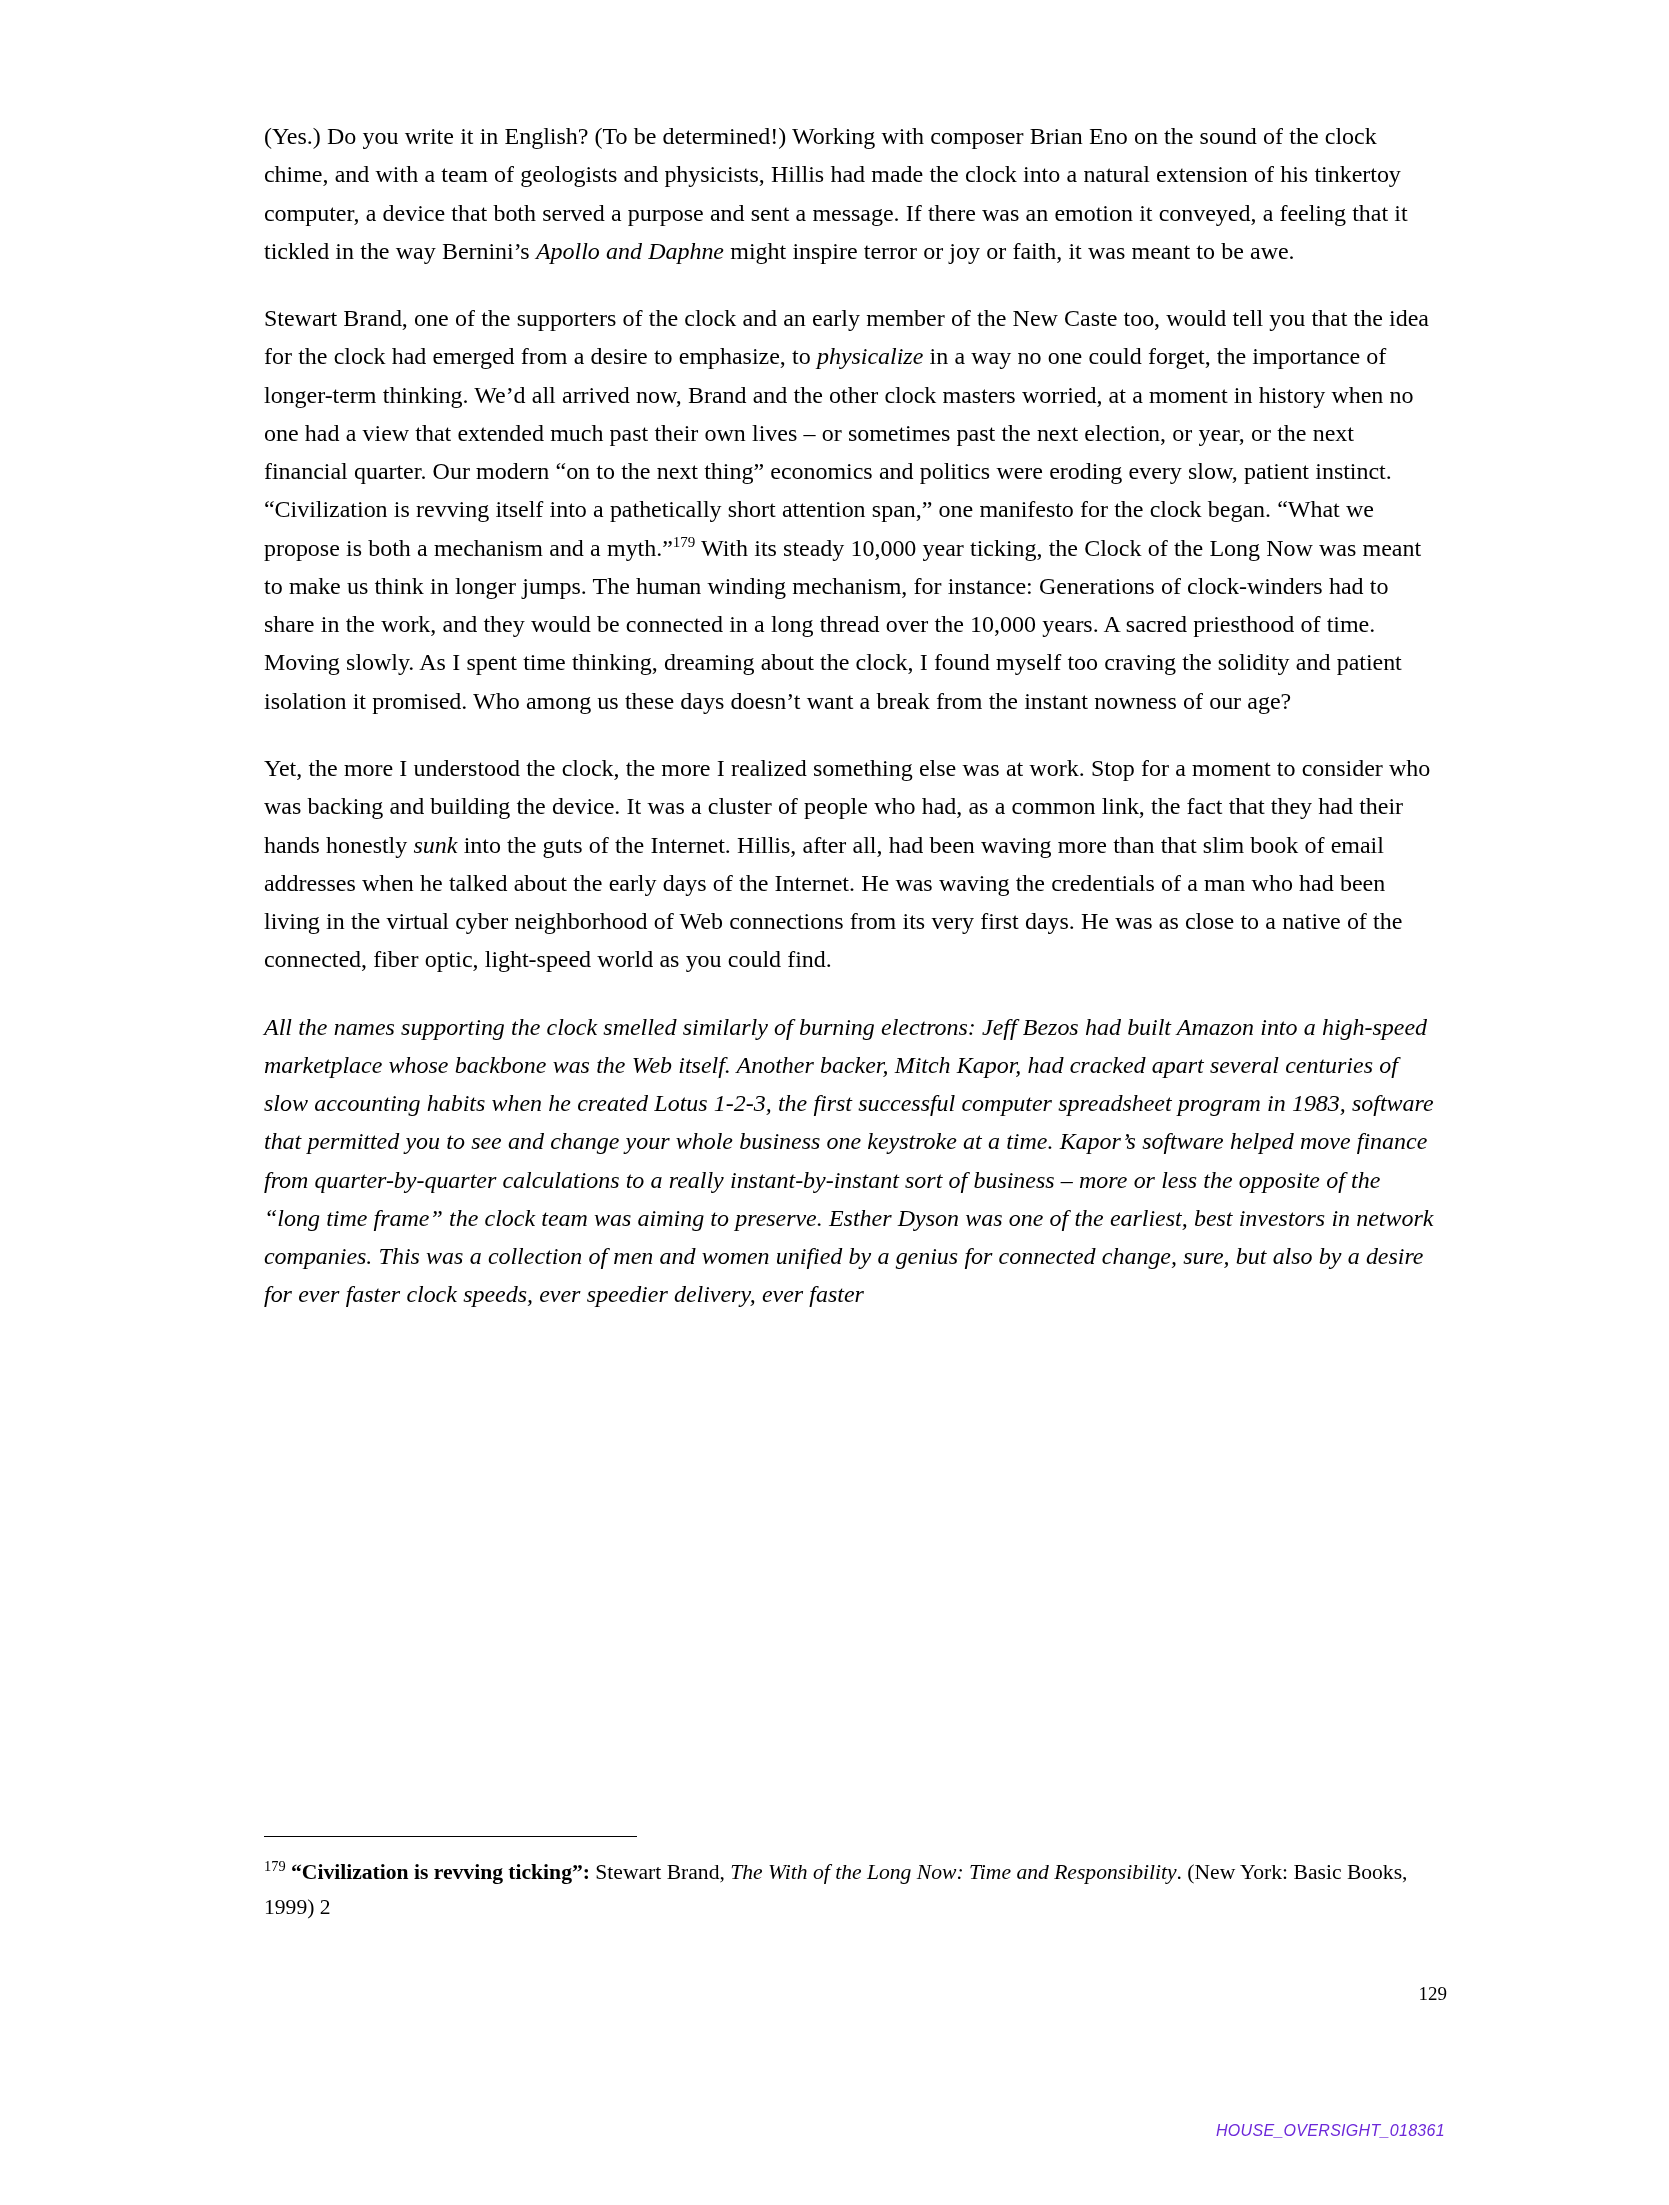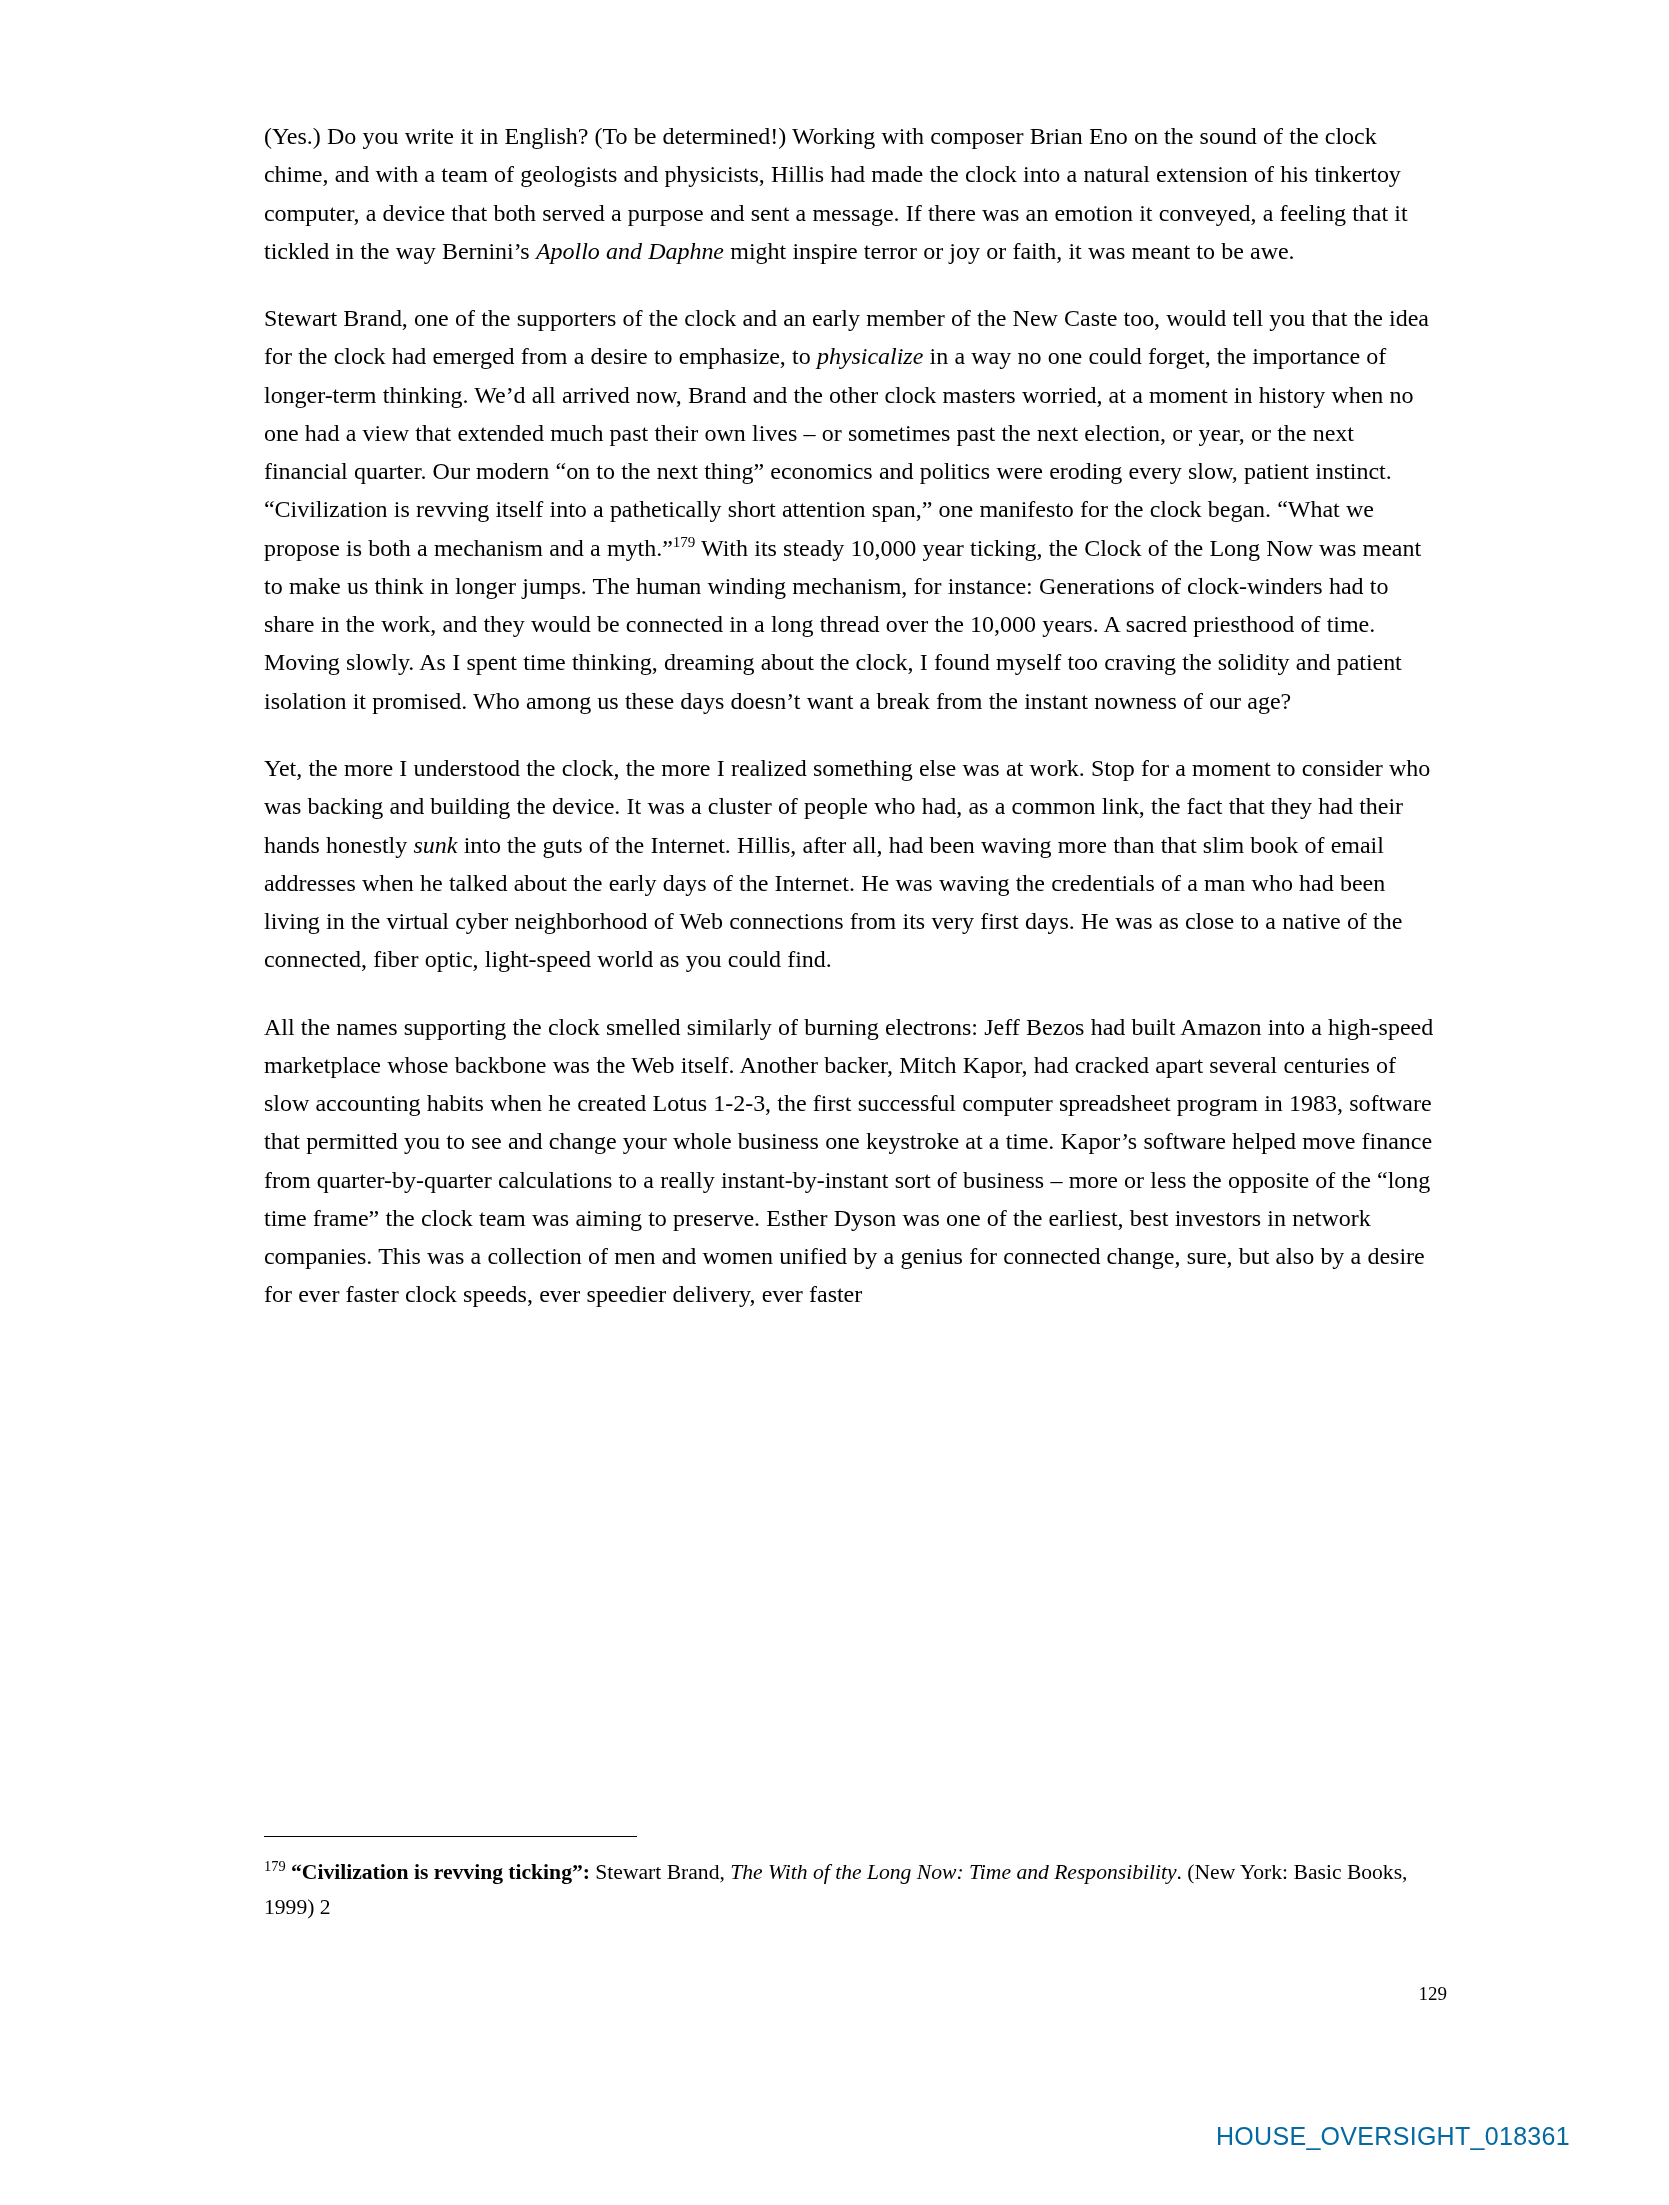--- a/index.html
+++ b/index.html
@@ -30,21 +30,21 @@
     width: 1178px;
   }
   .para {
     font-size: 24px;
     line-height: 1.595;
     text-align: left;
     margin: 0 0 29px 0;
     letter-spacing: -0.03px;
     word-spacing: 0.3px;
   }
-  .para:last-of-type { margin-bottom: 0; }
+  .para:last-of-type { margin-bottom: 0; font-style: italic; }
   .para i, .para em { font-style: italic; }
   sup.fn {
     font-size: 15px;
     vertical-align: super;
     line-height: 0;
   }
   .footnote-area {
     position: absolute;
     left: 244px;
     top: 1836px;
@@ -74,23 +74,24 @@
     top: 1983px;
     width: 72px;
     text-align: right;
     font-size: 19px;
   }
   .stamp {
     position: absolute;
     left: 1196px;
     top: 2122px;
     font-family: "Liberation Sans", sans-serif;
-    font-size: 25px;
+    font-size: 16px;
     letter-spacing: 0.3px;
-    color: #0369a1;
+    color: #6d28d9;
+    font-style: italic;
   }
 </style>
 </head>
 <body>
 
 <div class="page">
 
   <div class="content">
     <p class="para" id="p1">(Yes.) Do you write it in English? (To be determined!) Working with composer Brian Eno on the sound of the clock chime, and with a team of geologists and physicists, Hillis had made the clock into a natural extension of his tinkertoy computer, a device that both served a purpose and sent a message. If there was an emotion it conveyed, a feeling that it tickled in the way Bernini’s <i>Apollo and Daphne</i> might inspire terror or joy or faith, it was meant to be awe.</p>
     <p class="para" id="p2">Stewart Brand, one of the supporters of the clock and an early member of the New Caste too, would tell you that the idea for the clock had emerged from a desire to emphasize, to <i>physicalize</i> in a way no one could forget, the importance of longer-term thinking. We’d all arrived now, Brand and the other clock masters worried, at a moment in history when no one had a view that extended much past their own lives – or sometimes past the next election, or year, or the next financial quarter. Our modern “on to the next thing” economics and politics were eroding every slow, patient instinct. “Civilization is revving itself into a pathetically short attention span,” one manifesto for the clock began. “What we propose is both a mechanism and a myth.”<sup class="fn">179</sup> With its steady 10,000 year ticking, the Clock of the Long Now was meant to make us think in longer jumps. The human winding mechanism, for instance: Generations of clock-winders had to share in the work, and they would be connected in a long thread over the 10,000 years. A sacred priesthood of time. Moving slowly. As I spent time thinking, dreaming about the clock, I found myself too craving the solidity and patient isolation it promised. Who among us these days doesn’t want a break from the instant nowness of our age?</p>

